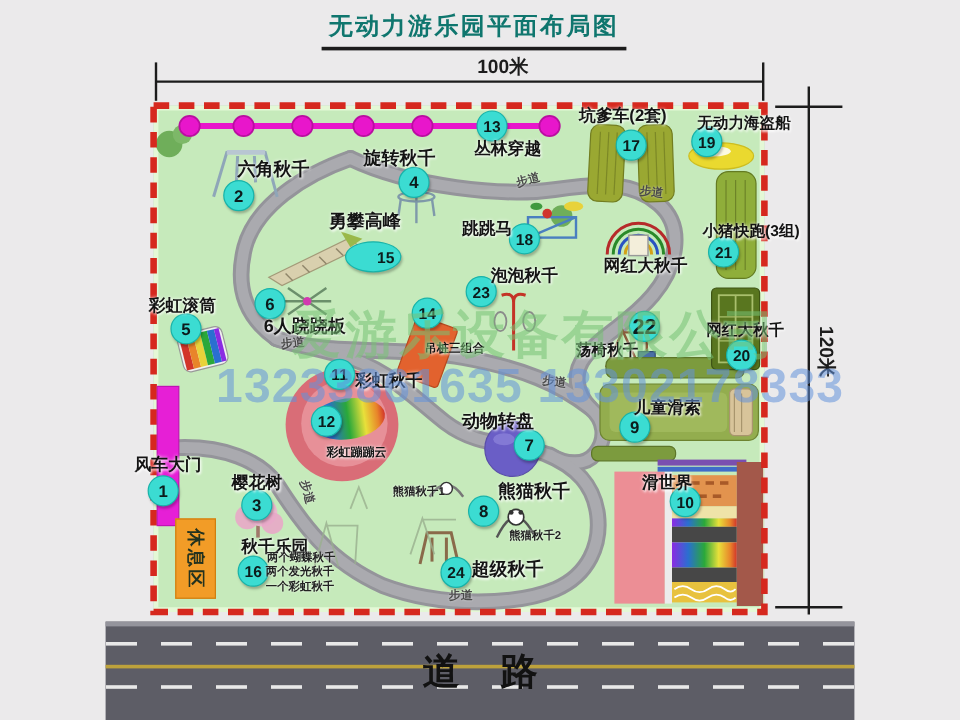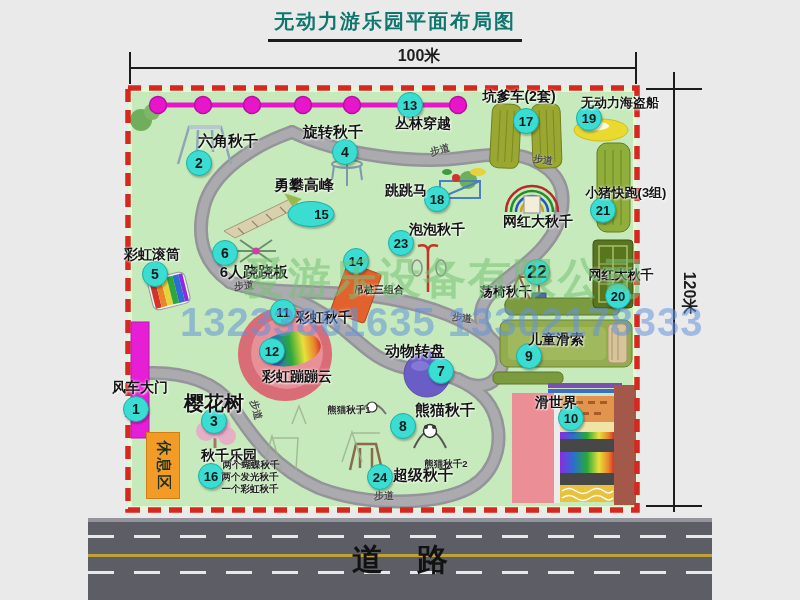--- a/index.html
+++ b/index.html
@@ -294,39 +294,39 @@
 
     <rect x="131" y="322" width="18" height="116" fill="#e61fd6" stroke="#c013b4"></rect>
   </svg>
 
   <div id="markers">
       <div class="marker" style="left: 136px; top: 409px;">1</div>
       <div class="attr-label" style="left: 140px; top: 388px; font-size: 14px;">风车大门</div>
       <div class="marker" style="left: 199px; top: 163px;">2</div>
       <div class="attr-label" style="left: 228px; top: 141px; font-size: 15px;">六角秋千</div>
       <div class="marker" style="left: 214px; top: 421px;">3</div>
-      <div class="attr-label" style="left: 214px; top: 403px; font-size: 20px;">樱花树</div>
+      <div class="attr-label" style="left: 214px; top: 403px; font-size: 14px;">樱花树</div>
       <div class="marker" style="left: 345px; top: 152px;">4</div>
       <div class="attr-label" style="left: 333px; top: 132px; font-size: 15px;">旋转秋千</div>
       <div class="marker" style="left: 155px; top: 274px;">5</div>
       <div class="attr-label" style="left: 152px; top: 255px; font-size: 14px;">彩虹滚筒</div>
       <div class="marker" style="left: 225px; top: 253px;">6</div>
       <div class="attr-label" style="left: 254px; top: 272px; font-size: 15px;">6人跷跷板</div>
       <div class="marker" style="left: 441px; top: 371px;">7</div>
       <div class="attr-label" style="left: 415px; top: 351px; font-size: 15px;">动物转盘</div>
       <div class="marker" style="left: 403px; top: 426px;">8</div>
       <div class="attr-label" style="left: 445px; top: 410px; font-size: 15px;">熊猫秋千</div>
       <div class="marker" style="left: 529px; top: 356px;">9</div>
       <div class="attr-label" style="left: 556px; top: 340px; font-size: 14px;">儿童滑索</div>
       <div class="marker" style="left: 571px; top: 418px; font-size: 13px;">10</div>
       <div class="attr-label" style="left: 556px; top: 403px; font-size: 14px;">滑世界</div>
       <div class="marker" style="left: 283px; top: 312px; font-size: 13px;">11</div>
       <div class="attr-label" style="left: 324px; top: 318px; font-size: 14px;">彩虹秋千</div>
       <div class="marker" style="left: 272px; top: 351px; font-size: 13px;">12</div>
-      <div class="attr-label" style="left: 297px; top: 377px; font-size: 14px;">彩虹蹦蹦云</div>
+      <div class="attr-label" style="left: 297px; top: 377px; font-size: 10px;">彩虹蹦蹦云</div>
       <div class="marker" style="left: 410px; top: 105px; font-size: 13px;">13</div>
       <div class="attr-label" style="left: 423px; top: 124px; font-size: 14px;">丛林穿越</div>
       <div class="marker" style="left: 356px; top: 261px; font-size: 13px;">14</div>
       <div class="attr-label" style="left: 379px; top: 290px; font-size: 10px;">吊桩三组合</div>
       <div class="marker" style="left: 311px; top: 214px; font-size: 13px; padding-left: 21px;">15</div>
       <div class="attr-label" style="left: 304px; top: 185px; font-size: 15px;">勇攀高峰</div>
       <div class="marker" style="left: 211px; top: 476px; font-size: 13px;">16</div>
       <div class="attr-label" style="left: 229px; top: 456px; font-size: 14px;">秋千乐园</div>
       <div class="marker" style="left: 526px; top: 121px; font-size: 13px;">17</div>
       <div class="attr-label" style="left: 519px; top: 97px; font-size: 14px;">坑爹车(2套)</div>
@@ -339,21 +339,21 @@
       <div class="marker" style="left: 603px; top: 210px; font-size: 13px;">21</div>
       <div class="attr-label" style="left: 626px; top: 193px; font-size: 13px;">小猪快跑(3组)</div>
       <div class="marker" style="left: 537px; top: 272px; font-size: 18px; text-align: right;">22</div>
       <div class="attr-label" style="left: 506px; top: 292px; font-size: 13px;">荡椅秋千</div>
       <div class="marker" style="left: 401px; top: 243px; font-size: 13px;">23</div>
       <div class="attr-label" style="left: 437px; top: 230px; font-size: 14px;">泡泡秋千</div>
       <div class="marker" style="left: 380px; top: 477px; font-size: 13px;">24</div>
       <div class="attr-label" style="left: 423px; top: 475px; font-size: 15px;">超级秋千</div>
       <div class="attr-label" style="left: 538px; top: 222px; font-size: 14px;">网红大秋千</div>
       <div class="note" style="left: 349px; top: 410px;">熊猫秋千1</div>
-      <div class="note" style="left: 446px; top: 464px; text-align: center;">熊猫秋千2</div>
+      <div class="note" style="left: 446px; top: 447px; text-align: center;">熊猫秋千2</div>
       <div class="note" style="left: 251px; top: 465px;">两个蝴蝶秋千</div>
       <div class="note" style="left: 250px; top: 477px;">两个发光秋千</div>
       <div class="note" style="left: 250px; top: 489px;">一个彩虹秋千</div>
       <div class="path-label" style="left: 440px; top: 150px; transform: translate(-50%, -50%) rotate(-15deg);">步道</div>
       <div class="path-label" style="left: 543px; top: 160px; transform: translate(-50%, -50%) rotate(8deg);">步道</div>
       <div class="path-label" style="left: 244px; top: 286px; transform: translate(-50%, -50%) rotate(-5deg);">步道</div>
       <div class="path-label" style="left: 256px; top: 410px; transform: translate(-50%, -50%) rotate(75deg);">步道</div>
       <div class="path-label" style="left: 462px; top: 318px; transform: translate(-50%, -50%) rotate(8deg);">步道</div>
       <div class="path-label" style="left: 384px; top: 496px; transform: translate(-50%, -50%) rotate(0deg);">步道</div>
     </div>

